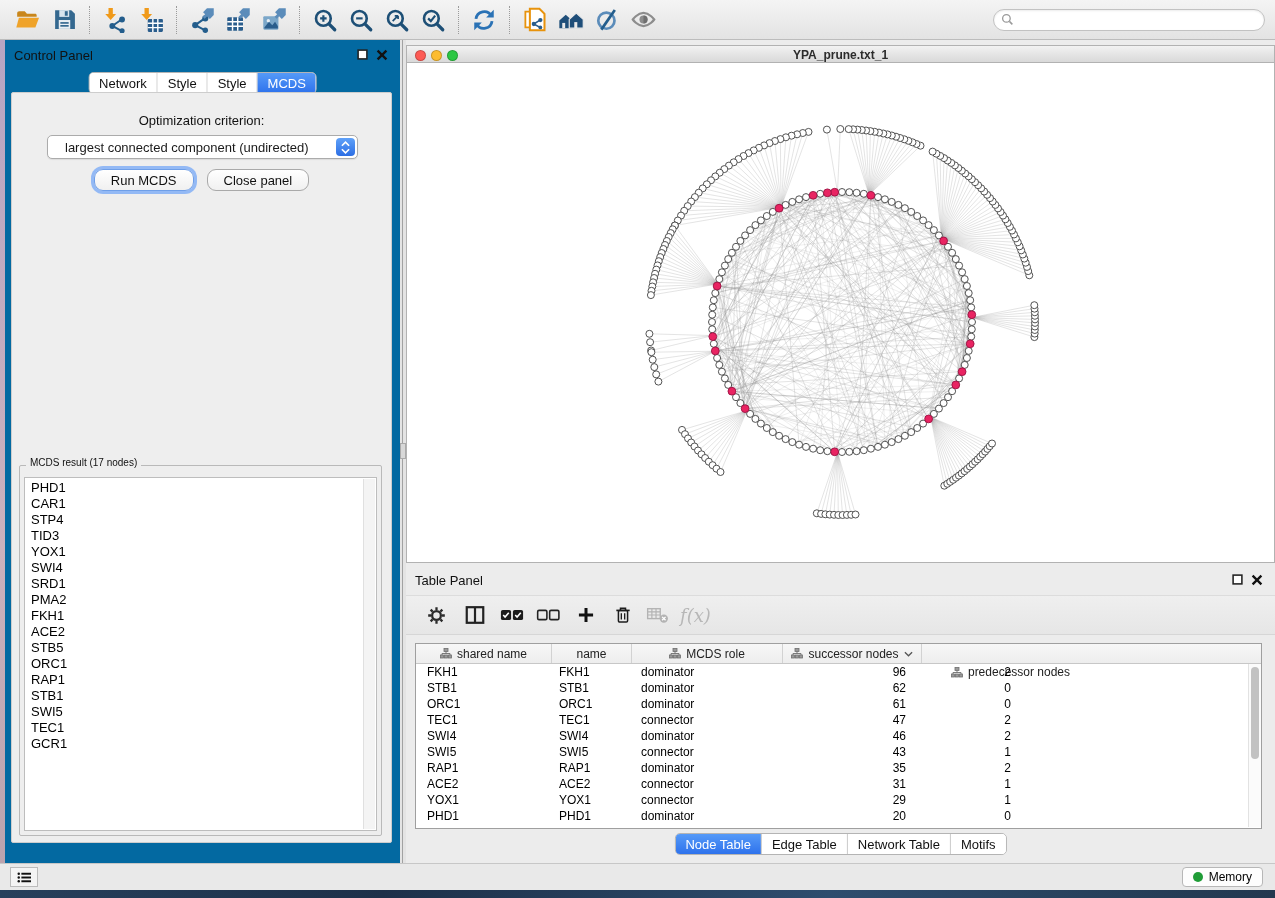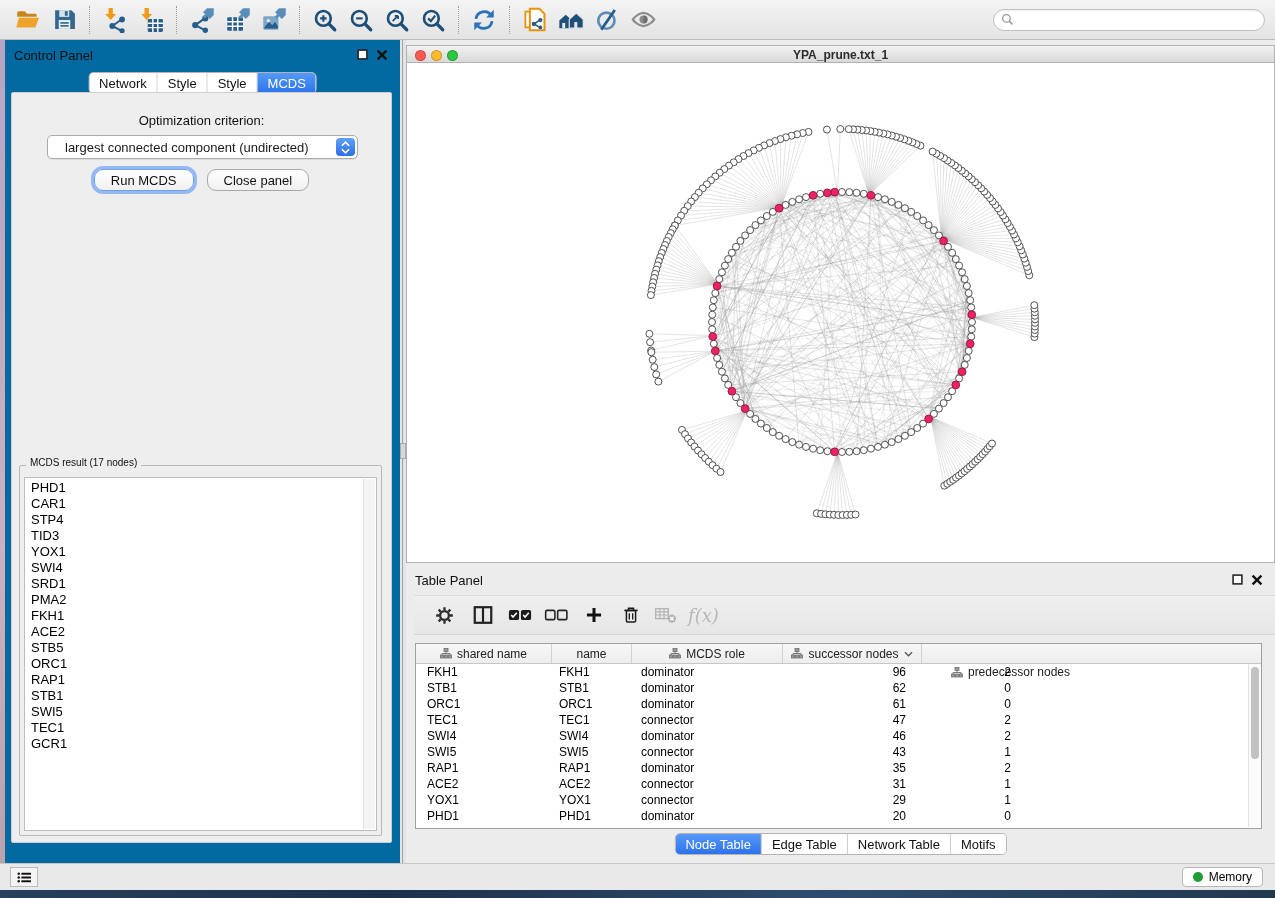--- a/index.html
+++ b/index.html
@@ -83,21 +83,21 @@
   .light{position:absolute;top:3.5px;width:11px;height:11px;border-radius:50%;cursor:pointer;border:.5px solid rgba(0,0,0,.2);box-sizing:border-box;}
   #light-close{left:8px;background:#fd5a54;}
   #light-min{left:24px;background:#fdbc2f;}
   #light-max{left:40px;background:#2cc743;}
   #net-canvas{position:absolute;top:18px;left:0;right:0;bottom:0;background:#fff;
     border:1px solid #b2b2b2;border-top:none;box-sizing:border-box;}
 
   
   #table-panel{position:absolute;left:406px;top:565px;width:869px;height:298px;background:#ececec;}
   #tp-float{right:32px;} #tp-close{right:12px;}
-  #tp-toolbar{position:absolute;top:30px;left:8px;right:0;height:40px;
+  #tp-toolbar{position:absolute;top:30px;left:0;right:0;height:40px;
     background:linear-gradient(#efefef,#e6e6e6);border-top:1px solid #dcdcdc;border-bottom:1px solid #d6d6d6;
     display:flex;align-items:center;padding-left:20px;box-sizing:border-box;}
   .tp-btn{background:none;border:none;padding:0;margin-right:17px;display:flex;align-items:center;cursor:pointer;}
   .fx{font-family:"DejaVu Serif",serif;font-style:italic;font-size:18px;color:#b7b7b7;}
 
   #node-table{position:absolute;left:9px;right:13px;top:78px;height:184px;background:#fff;
     border:1px solid #9f9f9f;overflow:hidden;}
   #nt-header{display:flex;height:19px;background:linear-gradient(#f7f7f7,#ededed);
     border-bottom:1px solid #c7c7c7;font-size:12px;color:#222;}
   .hcell{display:flex;align-items:center;justify-content:center;gap:5px;

